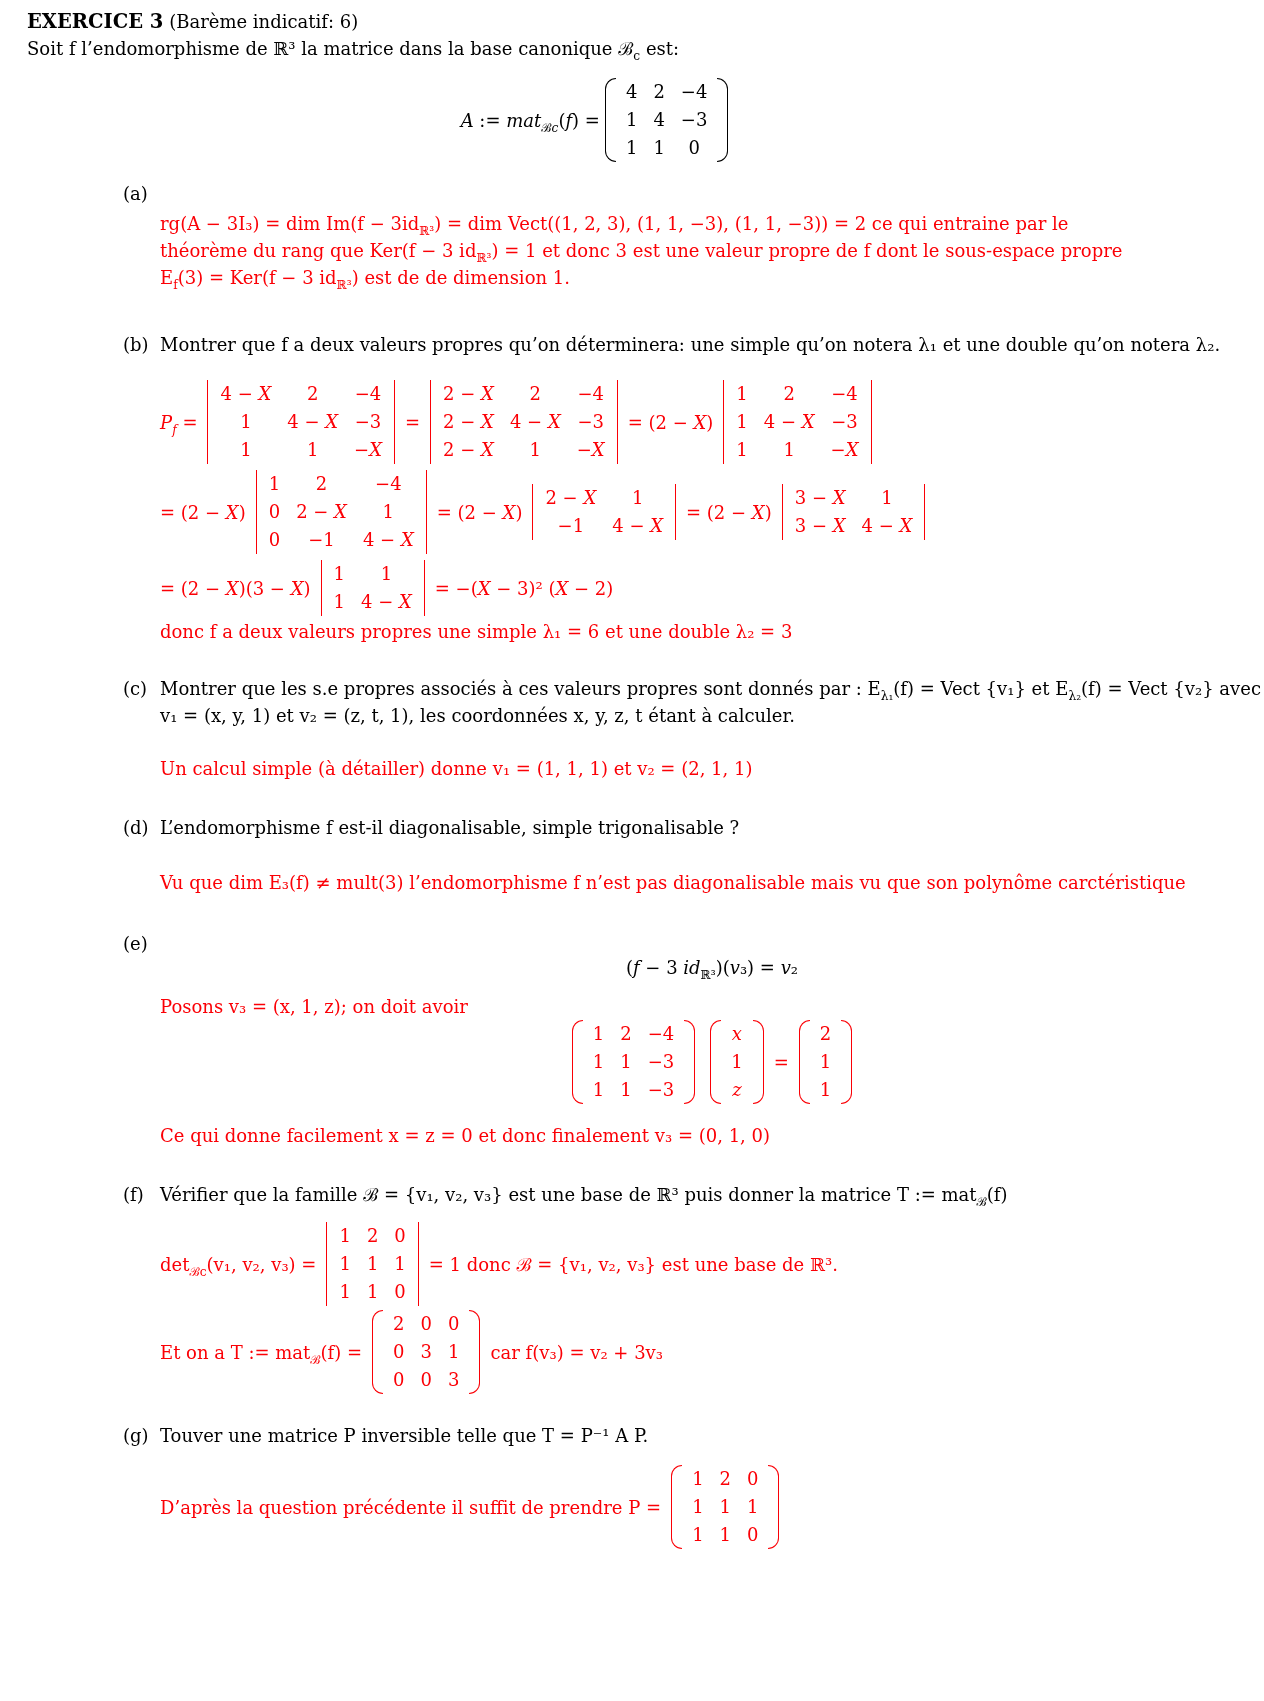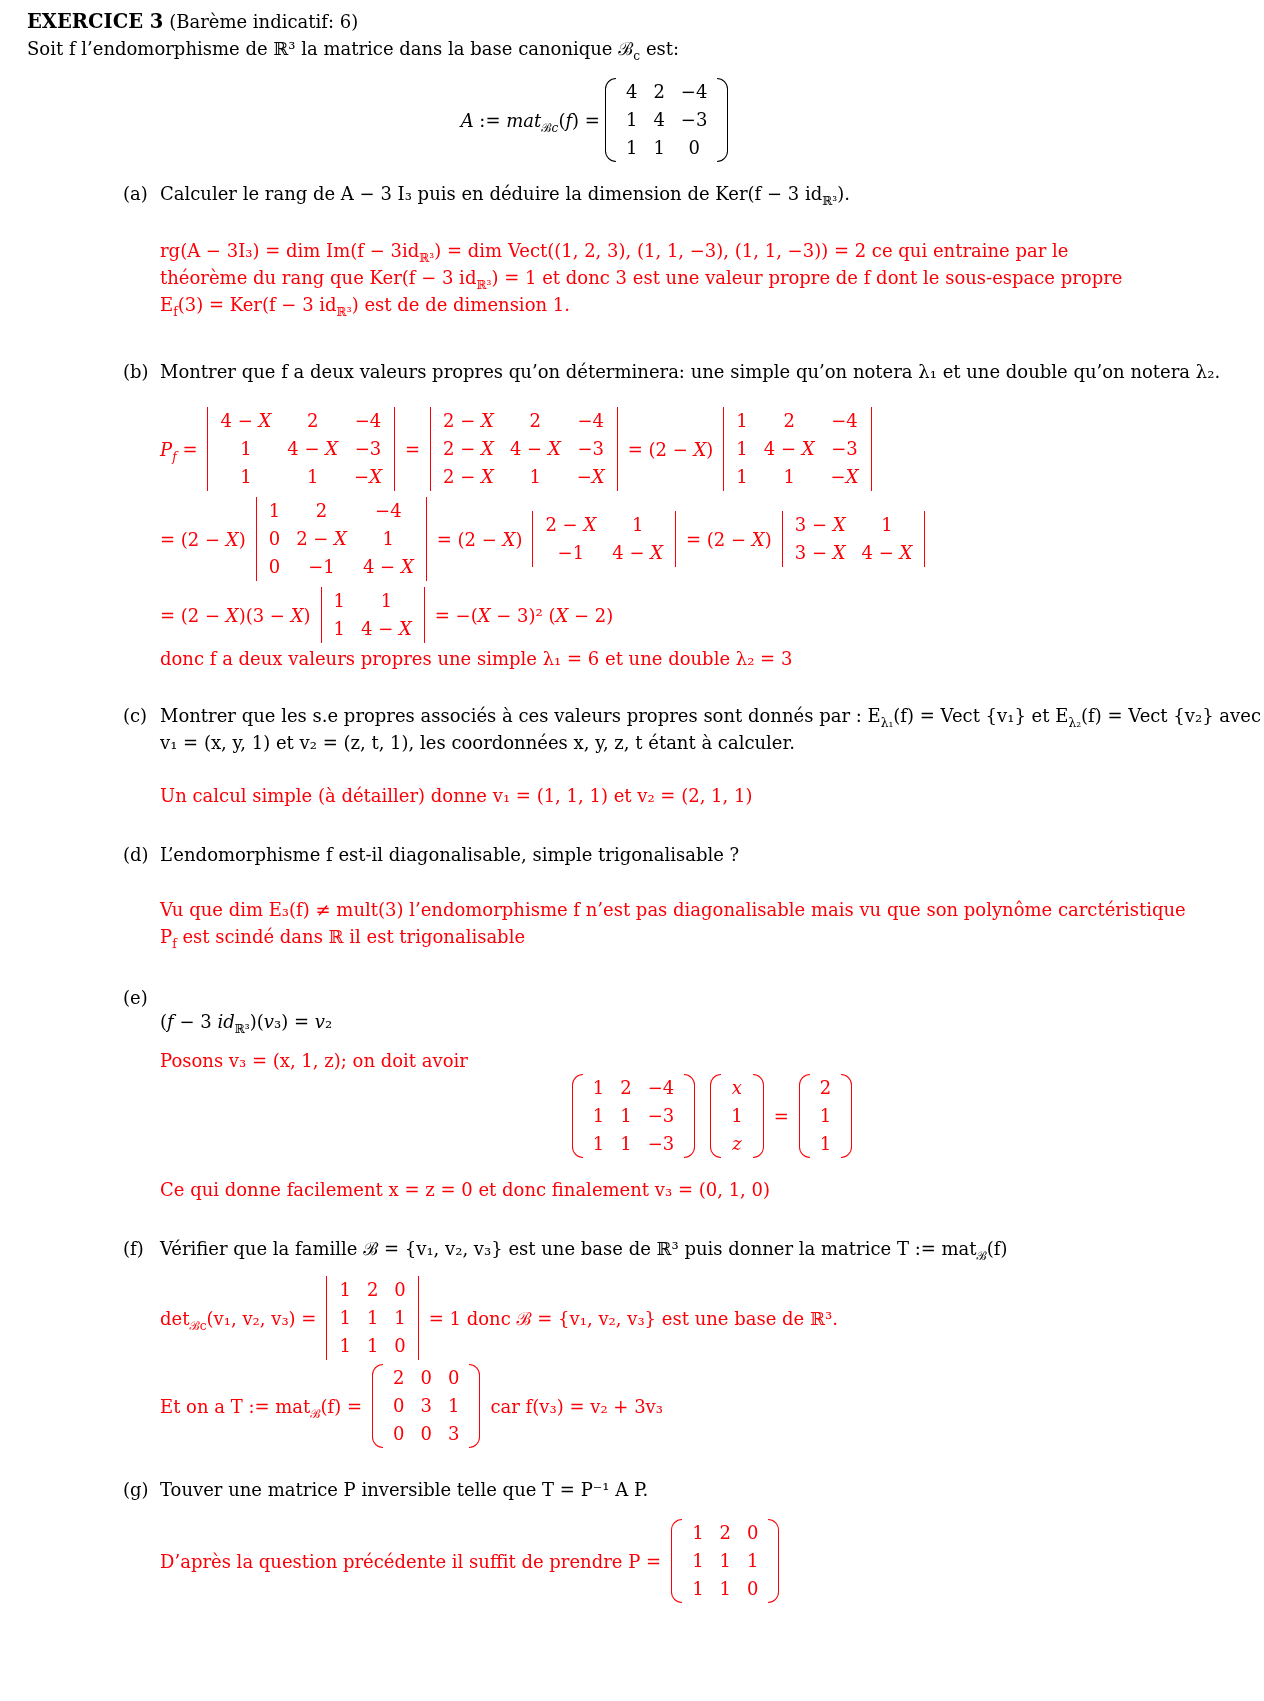--- a/index.html
+++ b/index.html
@@ -86,21 +86,20 @@
             <span class="mcell">0</span>
           </span>
         </span>
         <span class="fr rp"></span>
       </span>
   </div>
 
   <div class="item sp-b">
     <span class="ilabel">(a)</span>
     <div class="ibody">
-      <div class="q">Calculer le rang de A − 3 I₃ puis en déduire la dimension de Ker(f − 3 id<sub>ℝ³</sub>).</div>
       <div class="ans ansp sp-c">rg(A − 3I₃) = dim Im(f − 3id<sub>ℝ³</sub>) = dim Vect((1, 2, 3), (1, 1, −3), (1, 1, −3)) = 2 ce qui entraine par le théorème du rang que Ker(f − 3 id<sub>ℝ³</sub>) = 1 et donc 3 est une valeur propre de f dont le sous-espace propre E<sub>f</sub>(3) = Ker(f − 3 id<sub>ℝ³</sub>) est de de dimension 1.</div>
     </div>
   </div>
 
   <div class="item sp-d">
     <span class="ilabel">(b)</span>
     <div class="ibody">
       <div class="q">Montrer que f a deux valeurs propres qu’on déterminera: une simple qu’on notera λ₁ et une double qu’on notera λ₂.</div>
 
       <div class="eqline ans sp-e">
@@ -256,28 +255,27 @@
       <div class="q">Montrer que les s.e propres associés à ces valeurs propres sont donnés par : E<sub>λ₁</sub>(f) = Vect {v₁} et E<sub>λ₂</sub>(f) = Vect {v₂} avec v₁ = (x, y, 1) et v₂ = (z, t, 1), les coordonnées x, y, z, t étant à calculer.</div>
       <div class="ans ansp sp-i">Un calcul simple (à détailler) donne v₁ = (1, 1, 1) et v₂ = (2, 1, 1)</div>
     </div>
   </div>
 
   <div class="item sp-j">
     <span class="ilabel">(d)</span>
     <div class="ibody">
       <div class="q">L’endomorphisme f est-il diagonalisable, simple trigonalisable ?</div>
       <div class="ans ansp nowrap sp-k">Vu que dim E₃(f) ≠ mult(3) l’endomorphisme f n’est pas diagonalisable mais vu que son polynôme carctéristique</div>
-      <div class="ans ansp">P<sub>f</sub> est scindé dans ℝ il est trigonalisable</div>
     </div>
   </div>
 
   <div class="item sp-l">
     <span class="ilabel">(e)</span>
     <div class="ibody">
-      <div class="line eqtext sp-m" style="text-align:left;">(<i>f</i> − 3 <i>id</i><sub>ℝ³</sub>)(<i>v</i>₃) = <i>v</i>₂</div>
+      <div class="line eqtext sp-m" style="text-align:center;">(<i>f</i> − 3 <i>id</i><sub>ℝ³</sub>)(<i>v</i>₃) = <i>v</i>₂</div>
       <div class="ans ansp sp-n">Posons v₃ = (x, 1, z); on doit avoir</div>
       <div class="eqline eqcenter ans sp-o">
         <span class="mat">
             <span class="fl lp"></span>
             <span class="mtab">
               <span class="mrow">
                 <span class="mcell">1</span>
                 <span class="mcell">2</span>
                 <span class="mcell">−4</span>
               </span>

